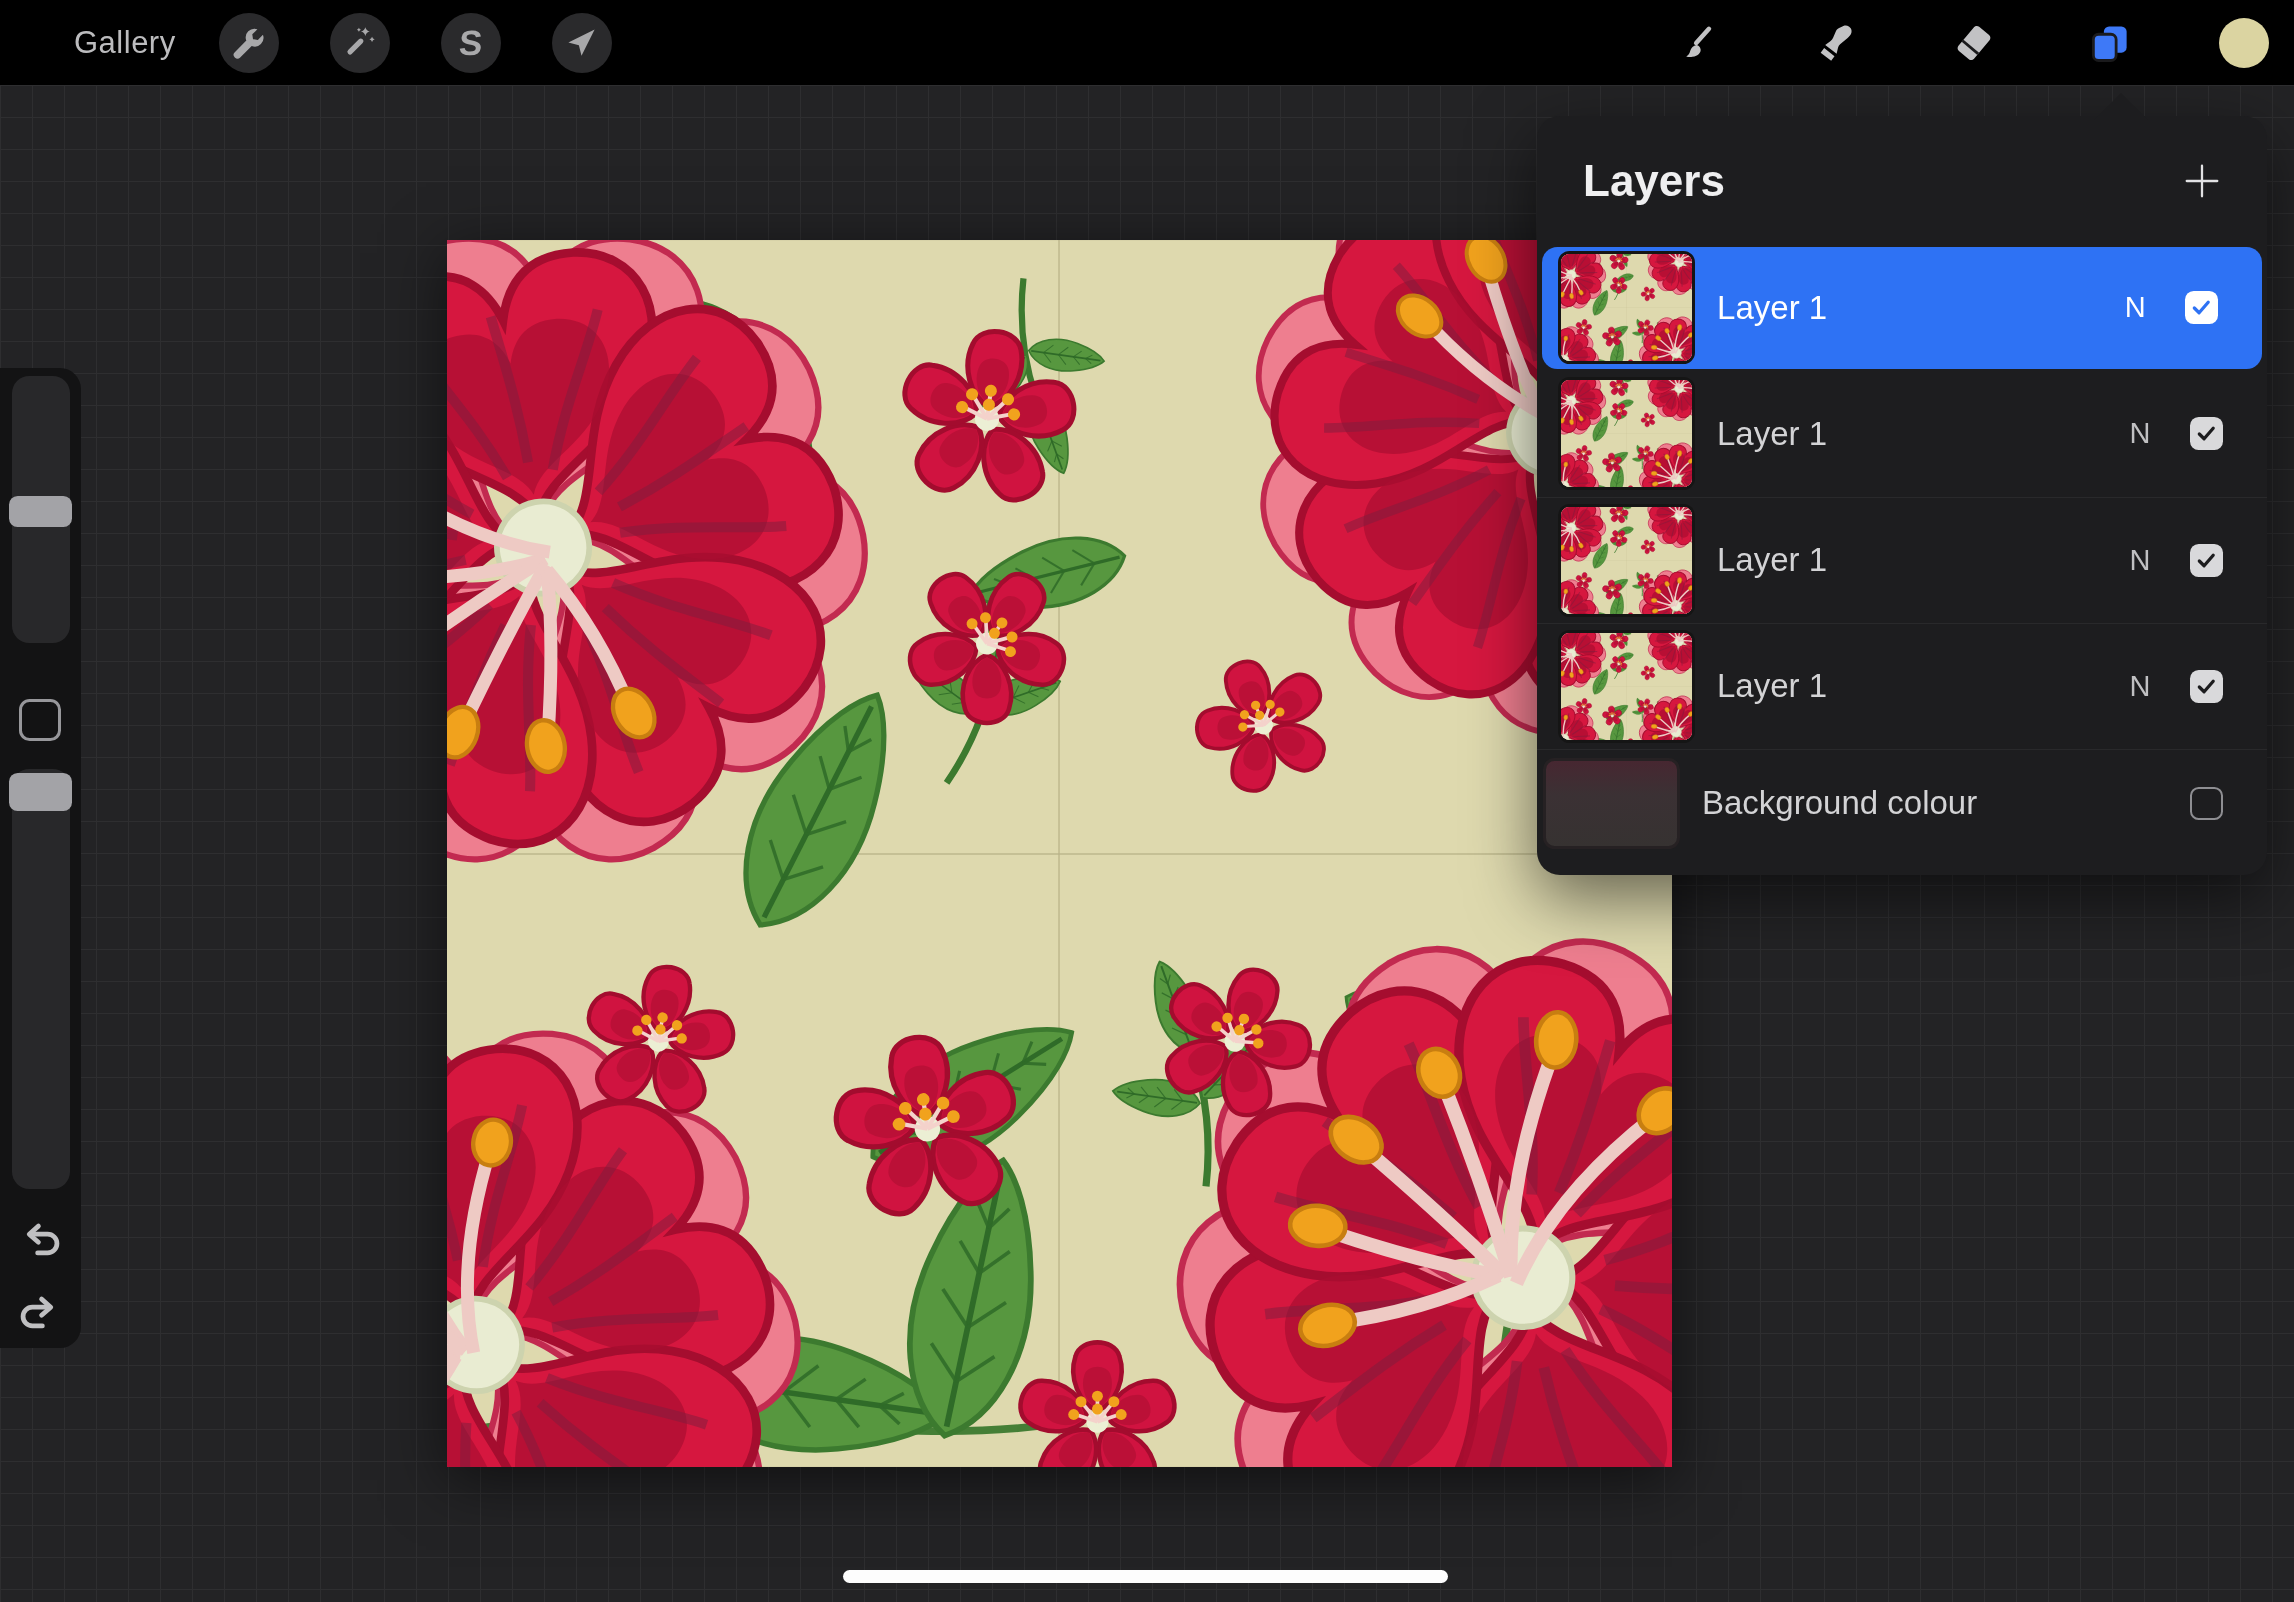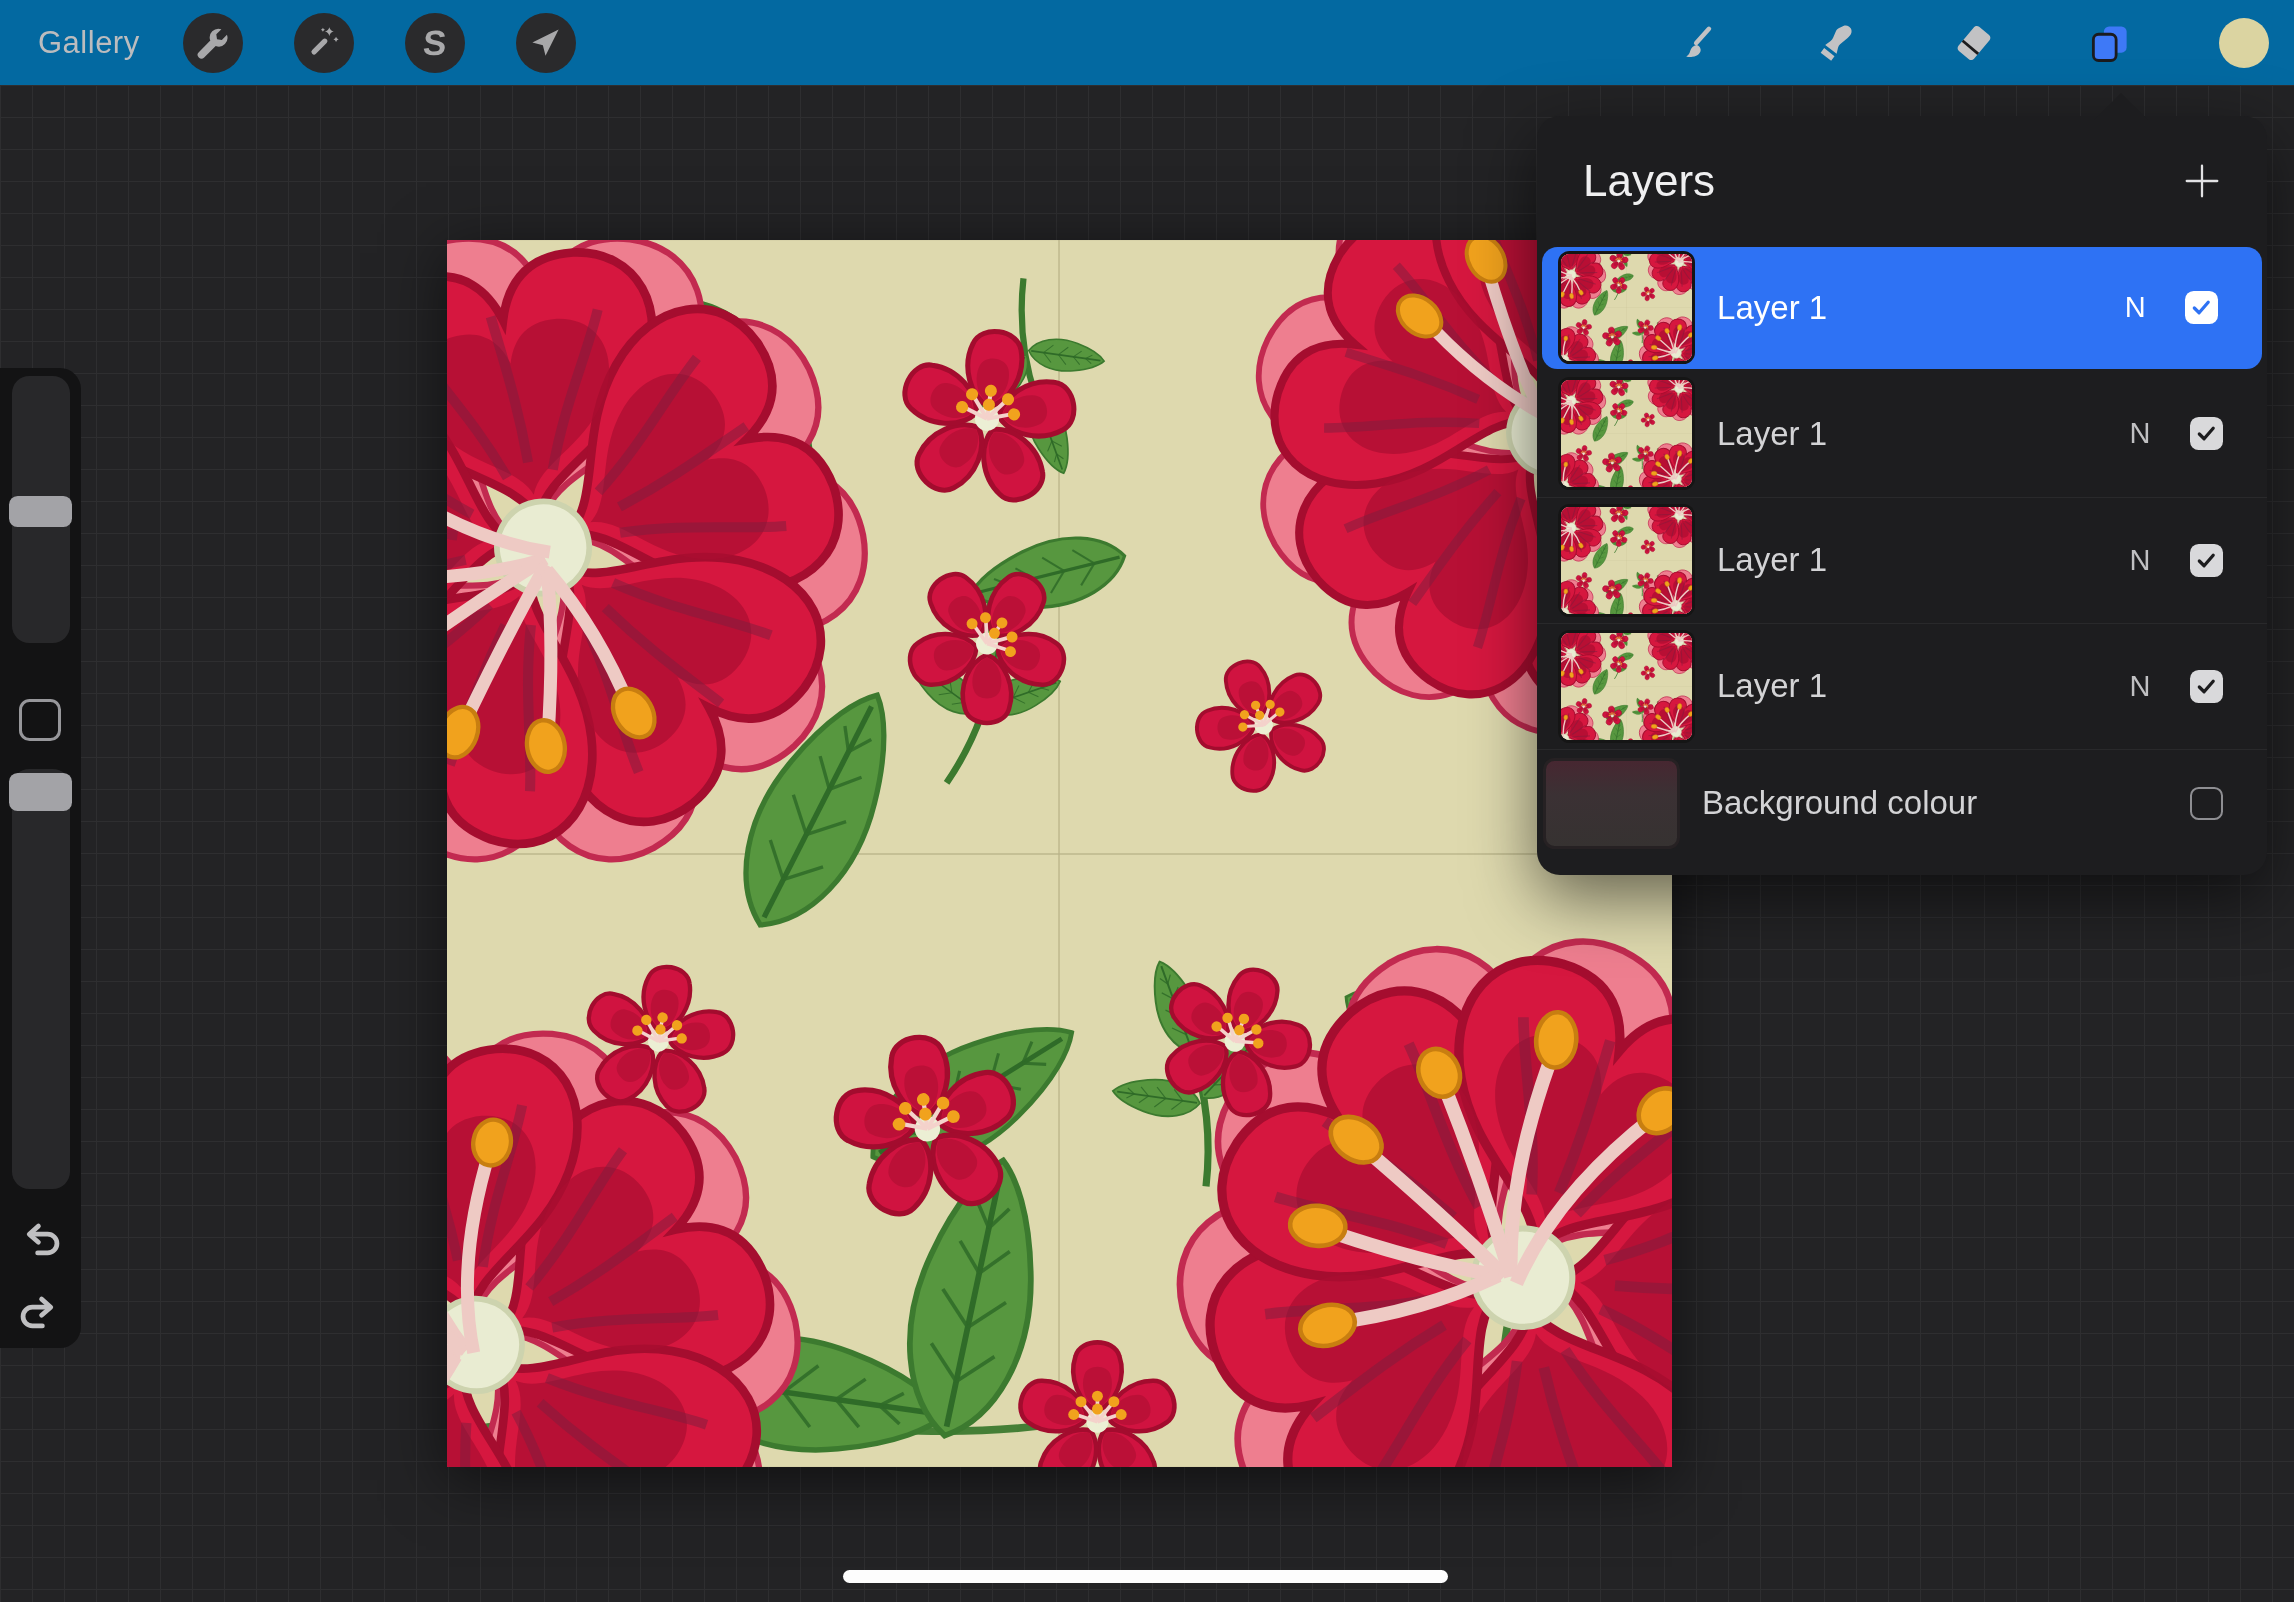--- a/index.html
+++ b/index.html
@@ -4,22 +4,22 @@
 <style>
   html,body{margin:0;padding:0;background:#000;}
   .stage{position:relative;width:2294px;height:1602px;background:#232325;overflow:hidden;
          font-family:"Liberation Sans",sans-serif;-webkit-font-smoothing:antialiased;}
   
   .workspace{position:absolute;left:0;top:85px;right:0;bottom:0;background-color:#232325;
     background-image:linear-gradient(#2e2e30 1px,transparent 1px),
                      linear-gradient(90deg,#2e2e30 1px,transparent 1px);
     background-size:32px 32px;}
   
-  .toolbar{position:absolute;left:0;top:0;right:0;height:85px;background:#0369a1;
-           display:flex;align-items:center;z-index:30;}
+  .toolbar{position:absolute;left:0;top:0;right:0;height:85px;background:#000000;
+           display:flex;align-items:center;z-index:30;padding-left:36px;}
   .gallery{margin-left:38px;font-size:31px;color:#bcbcbe;letter-spacing:0.5px;cursor:default;}
   .tool-circle{width:60px;height:60px;border-radius:50%;background:#2a2a2c;border:none;
                display:flex;align-items:center;justify-content:center;margin-left:51px;padding:0;cursor:pointer;}
   .tool-circle:first-of-type{margin-left:43px;}
   .tool-circle svg{width:35px;height:35px;}
   .s-glyph{font-size:35px;font-weight:800;color:#a9a9ab;font-style:normal;line-height:1;transform:skewX(-4deg);}
   .right-tools{margin-left:auto;display:flex;align-items:center;padding-right:25px;}
   .flat-tool{width:48px;height:48px;border:none;background:transparent;padding:0;margin-left:88px;
              display:flex;align-items:center;justify-content:center;cursor:pointer;}
   .flat-tool svg{width:42px;height:42px;}
@@ -44,21 +44,21 @@
   .side-arrow svg{width:44px;height:38px;}
   .side-arrow.undo{top:844px;}
   .side-arrow.redo{top:917px;}
   
   .layers-panel{position:absolute;left:1537px;top:116px;width:730px;height:759px;background:#1d1d1f;
                 border-radius:23px;z-index:40;box-shadow:0 23px 67px rgba(0,0,0,.55);}
   .panel-notch{position:absolute;top:-23px;left:557px;width:0;height:0;
                border-left:27px solid transparent;border-right:27px solid transparent;
                border-bottom:27px solid #1d1d1f;}
   .panel-header{height:129px;display:flex;align-items:center;padding:0 42px 0 46px;}
-  .panel-title{font-size:44px;font-weight:normal;color:#efeff0;margin:0;}
+  .panel-title{font-size:44px;font-weight:bold;color:#efeff0;margin:0;}
   .add-btn{margin-left:auto;width:46px;height:46px;background:transparent;border:none;padding:0;cursor:pointer;
            display:flex;align-items:center;justify-content:center;}
   .add-btn svg{width:42px;height:42px;}
   .layer-row{position:relative;height:126px;display:flex;align-items:center;padding-left:21px;box-sizing:border-box;}
   .layer-row + .layer-row, .bg-row{border-top:1px solid #29292b;}
   .layer-row.selected{background:#2e72f4;border-radius:15.4px;margin:1.9px 4.8px;height:122px;padding-left:16.3px;border-top:none;}
   .layer-row.selected + .layer-row{border-top:none;}
   .thumb{width:131px;height:107px;border-radius:11.5px;border:3.8px solid #151515;overflow:hidden;
          background:#ded9ae;flex:none;cursor:pointer;}
   .thumb svg{display:block;width:100%;height:100%;}

